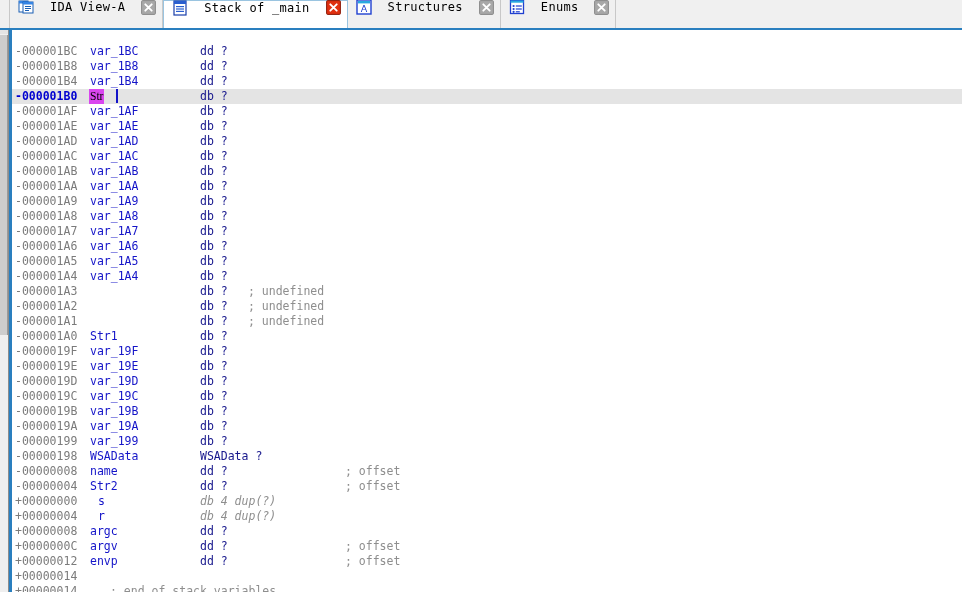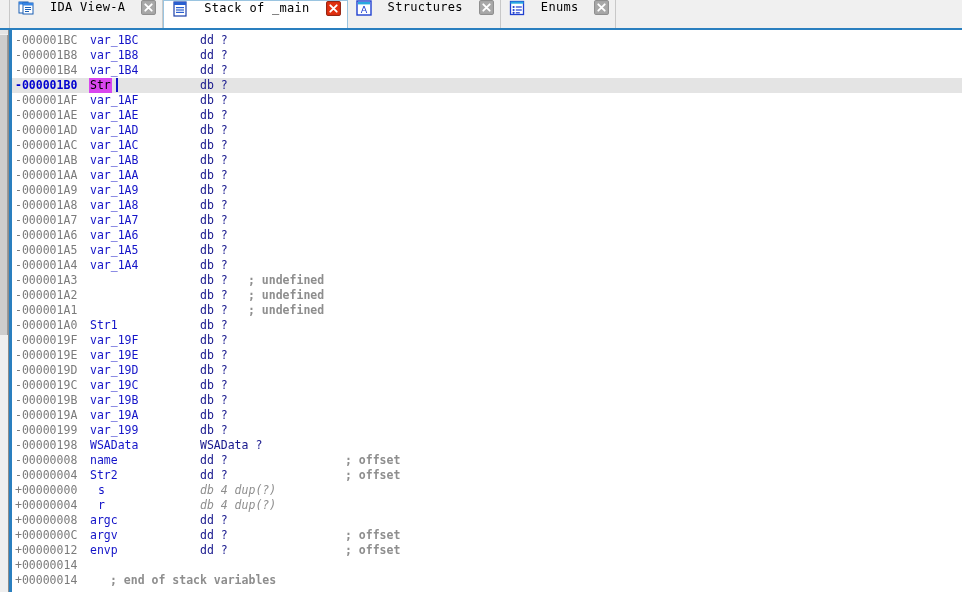--- a/index.html
+++ b/index.html
@@ -30,21 +30,21 @@
   }
   .tabbar-edge {
     width: 10px;
     background: #f0f0f0;
     border-right: 1px solid #c8c8c8;
     box-sizing: border-box;
     flex: 0 0 auto;
   }
   .tab {
     display: flex;
-    align-items: flex-start;
+    align-items: center;
     height: 30px;
     box-sizing: border-box;
     padding: 0 6px 16px 8px;
     background: #f0f0f0;
     border-right: 1px solid #c8c8c8;
     flex: 0 0 auto;
     position: relative;
     cursor: default;
   }
   .tab.active {
@@ -119,21 +119,21 @@
     width: 3px;
     flex: 0 0 auto;
     background: #2a7fbf;
   }
 
   .listing {
     flex: 1 1 auto;
     position: relative;
     background: #ffffff;
     overflow: hidden;
-    padding-top: 3px;
+    padding-top: 14px;
   }
 
   .row {
     height: 15px;
     line-height: 15px;
     white-space: pre;
     font-family: "DejaVu Sans Mono", "Liberation Mono", monospace;
     font-size: 11.5px;
     position: relative;
     cursor: default;
@@ -158,36 +158,36 @@
     color: #1414c8;
   }
   .c-name.indent {
     left: 86px;
   }
   .c-name.hl {
     background: #d946ef;
     color: #000000;
     padding: 0 1px;
     margin-left: -1px;
+    font-family: Liberation Serif, serif;
   }
   .c-type {
     position: absolute;
     left: 188px;
     color: #16168c;
     text-align: right;
   }
   .c-type.dim {
     color: #8e8e8e;
     font-style: italic;
   }
   .c-cmt {
     position: absolute;
     left: 236px;
     color: #8e8e8e;
-    font-weight: bold;
   }
   .c-cmt.far {
     left: 333px;
   }
   .c-cmt.endnote {
     left: 66px;
     color: #8e8e8e;
     margin-left: 32px;
   }
   

